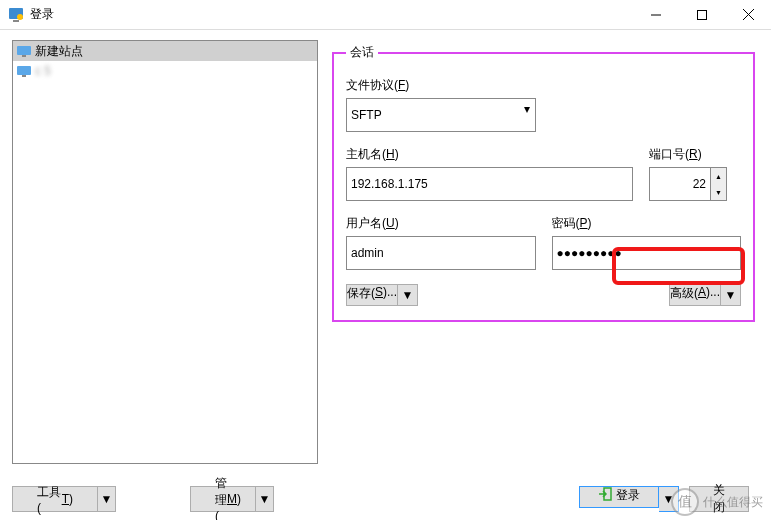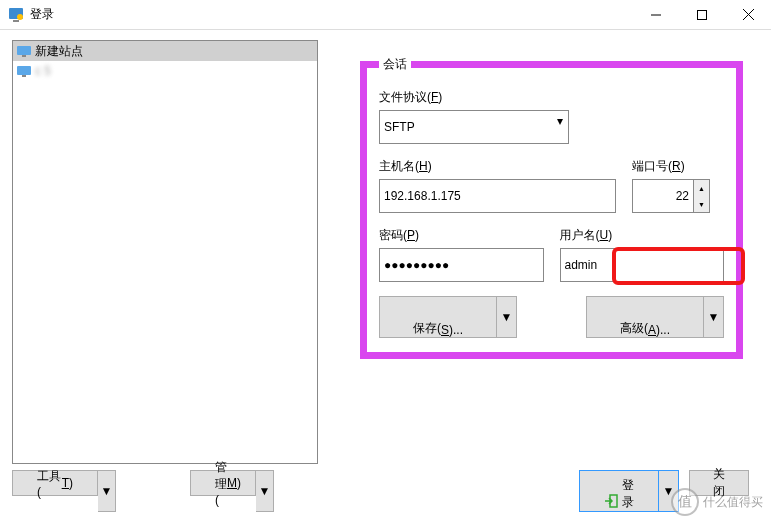--- a/index.html
+++ b/index.html
@@ -1,43 +1,43 @@
 <!DOCTYPE html>
 <html><head>
 <meta charset="utf-8">
 <style>
   * { box-sizing: border-box; font-family: "Microsoft YaHei", "Segoe UI", sans-serif; font-size: 12px; }
   body { margin: 0; background: #fff; width: 771px; height: 520px; overflow: hidden; position: relative; }
   .titlebar { height: 30px; display: flex; align-items: center; border-bottom: 1px solid #ddd; }
   .titlebar .ticon { width: 16px; height: 16px; margin: 0 6px 0 8px; }
   .titlebar .ttext { flex: 1; }
   .winbtn { width: 46px; height: 30px; display: flex; align-items: center; justify-content: center; color: #333; }
-  .content { display: flex; padding: 10px 12px 6px 12px; gap: 26px; height: 440px; }
+  .content { display: flex; padding: 10px 12px 6px 12px; gap: 10px; height: 440px; }
   .sidebar { width: 306px; display: flex; flex-direction: column; }
   .sitelist { flex: 1; border: 1px solid #888; background: #fff; overflow: auto; }
   .siteitem { display: flex; align-items: center; height: 20px; padding: 0 4px; gap: 4px; }
   .siteitem.hl { background: #d0d0d0; }
   .mainpane { flex: 1; position: relative; }
-  fieldset { border: 7px solid #d946ef; margin: 16px; padding: 10px 12px 14px 12px; }
+  fieldset { border: 2px solid #d946ef; margin: 4px; padding: 10px 12px 14px 12px; }
   legend { padding: 0 4px; }
   .lbl { display: block; margin: 6px 0 4px 0; }
   .under { text-decoration: underline; }
   .sel, .inp { border: 1px solid #888; height: 22px; padding: 16px 4px; background: #fff; width: 100%; }
   .sel { appearance: none; position: relative; }
   .selwrap { position: relative; display: inline-block; }
   .selwrap .chev { position: absolute; right: 6px; top: 4px; pointer-events: none; }
   .row { display: flex; gap: 16px; align-items: flex-end; }
   .col { display: flex; flex-direction: column; }
   .spin { display: flex; }
   .spin input { text-align: right; width: 62px; }
   .spinbtns { width: 16px; border: 1px solid #888; border-left: none; display: flex; flex-direction: column; }
   .spinbtns div { flex:1; display:flex; align-items:center; justify-content:center; font-size:7px; background:#eee; }
   .btnrow { display: flex; justify-content: space-between; margin-top: 14px; }
   .sbtn { display: flex; }
-  .sbtn .main { background: #e1e1e1; border: 1px solid #adadad; height: 42px; padding: 0 33px; display: flex; align-items: flex-end; }
+  .sbtn .main { background: #e1e1e1; border: 1px solid #adadad; height: 22px; padding: 0 0; display: flex; align-items: flex-start; }
   .sbtn .drop { background: #e1e1e1; border: 1px solid #adadad; border-left: none; width: 20px; display: flex; align-items: center; justify-content: center; }
   .highlight { position: absolute; border: 4px solid #f01818; border-radius: 6px; left: 612px; top: 247px; width: 133px; height: 38px; pointer-events: none; }
   .footer { position: absolute; bottom: 8px; left: 12px; right: 12px; display: flex; }
   .fbtn { background: #e1e1e1; border: 1px solid #adadad; height: 26px; padding: 0 24px; display: flex; align-items: center; }
   .fsplit { width: 18px; background:#e1e1e1; border:1px solid #adadad; border-left:none; display:flex; align-items:center; justify-content:center; }
   .login-btn .main { border-color:#3399ff; }
   .login-btn .drop { border-color:#3399ff; }
   .monitor { display:inline-block; width:14px; height:11px; }
   .blurred { color: #aaa; filter: blur(2px); }
   .watermark { position:absolute; right:0; bottom:0; opacity:0.6; font-size:20px; color:#666; display:flex; align-items:center; gap:4px; padding:4px 8px; }
@@ -115,26 +115,26 @@
             <div class="spinbtns">
                 <div>▲</div>
                 <div>▼</div>
               </div>
           </div>
         </div>
       </div>
 
       <div class="row" style="margin-top:8px">
         <div class="col" style="flex:1">
+          <label class="lbl"><span>用户名(</span><span class="under">U</span><span>)</span></label>
+          <input class="inp" value="admin" style="">
+        </div>
+        <div class="col" style="flex:1">
           <label class="lbl"><span>密码(</span><span class="under">P</span><span>)</span></label>
           <input class="inp" value="●●●●●●●●●" style="">
-        </div>
-        <div class="col" style="flex:1">
-          <label class="lbl"><span>用户名(</span><span class="under">U</span><span>)</span></label>
-          <input class="inp" value="admin" style="">
         </div>
       </div>
 
       <div class="btnrow">
         <div class="sbtn">
           <div class="main">
               <span>保存(</span>
               <span class="under">S</span>
               <span>)...</span>
             </div>

